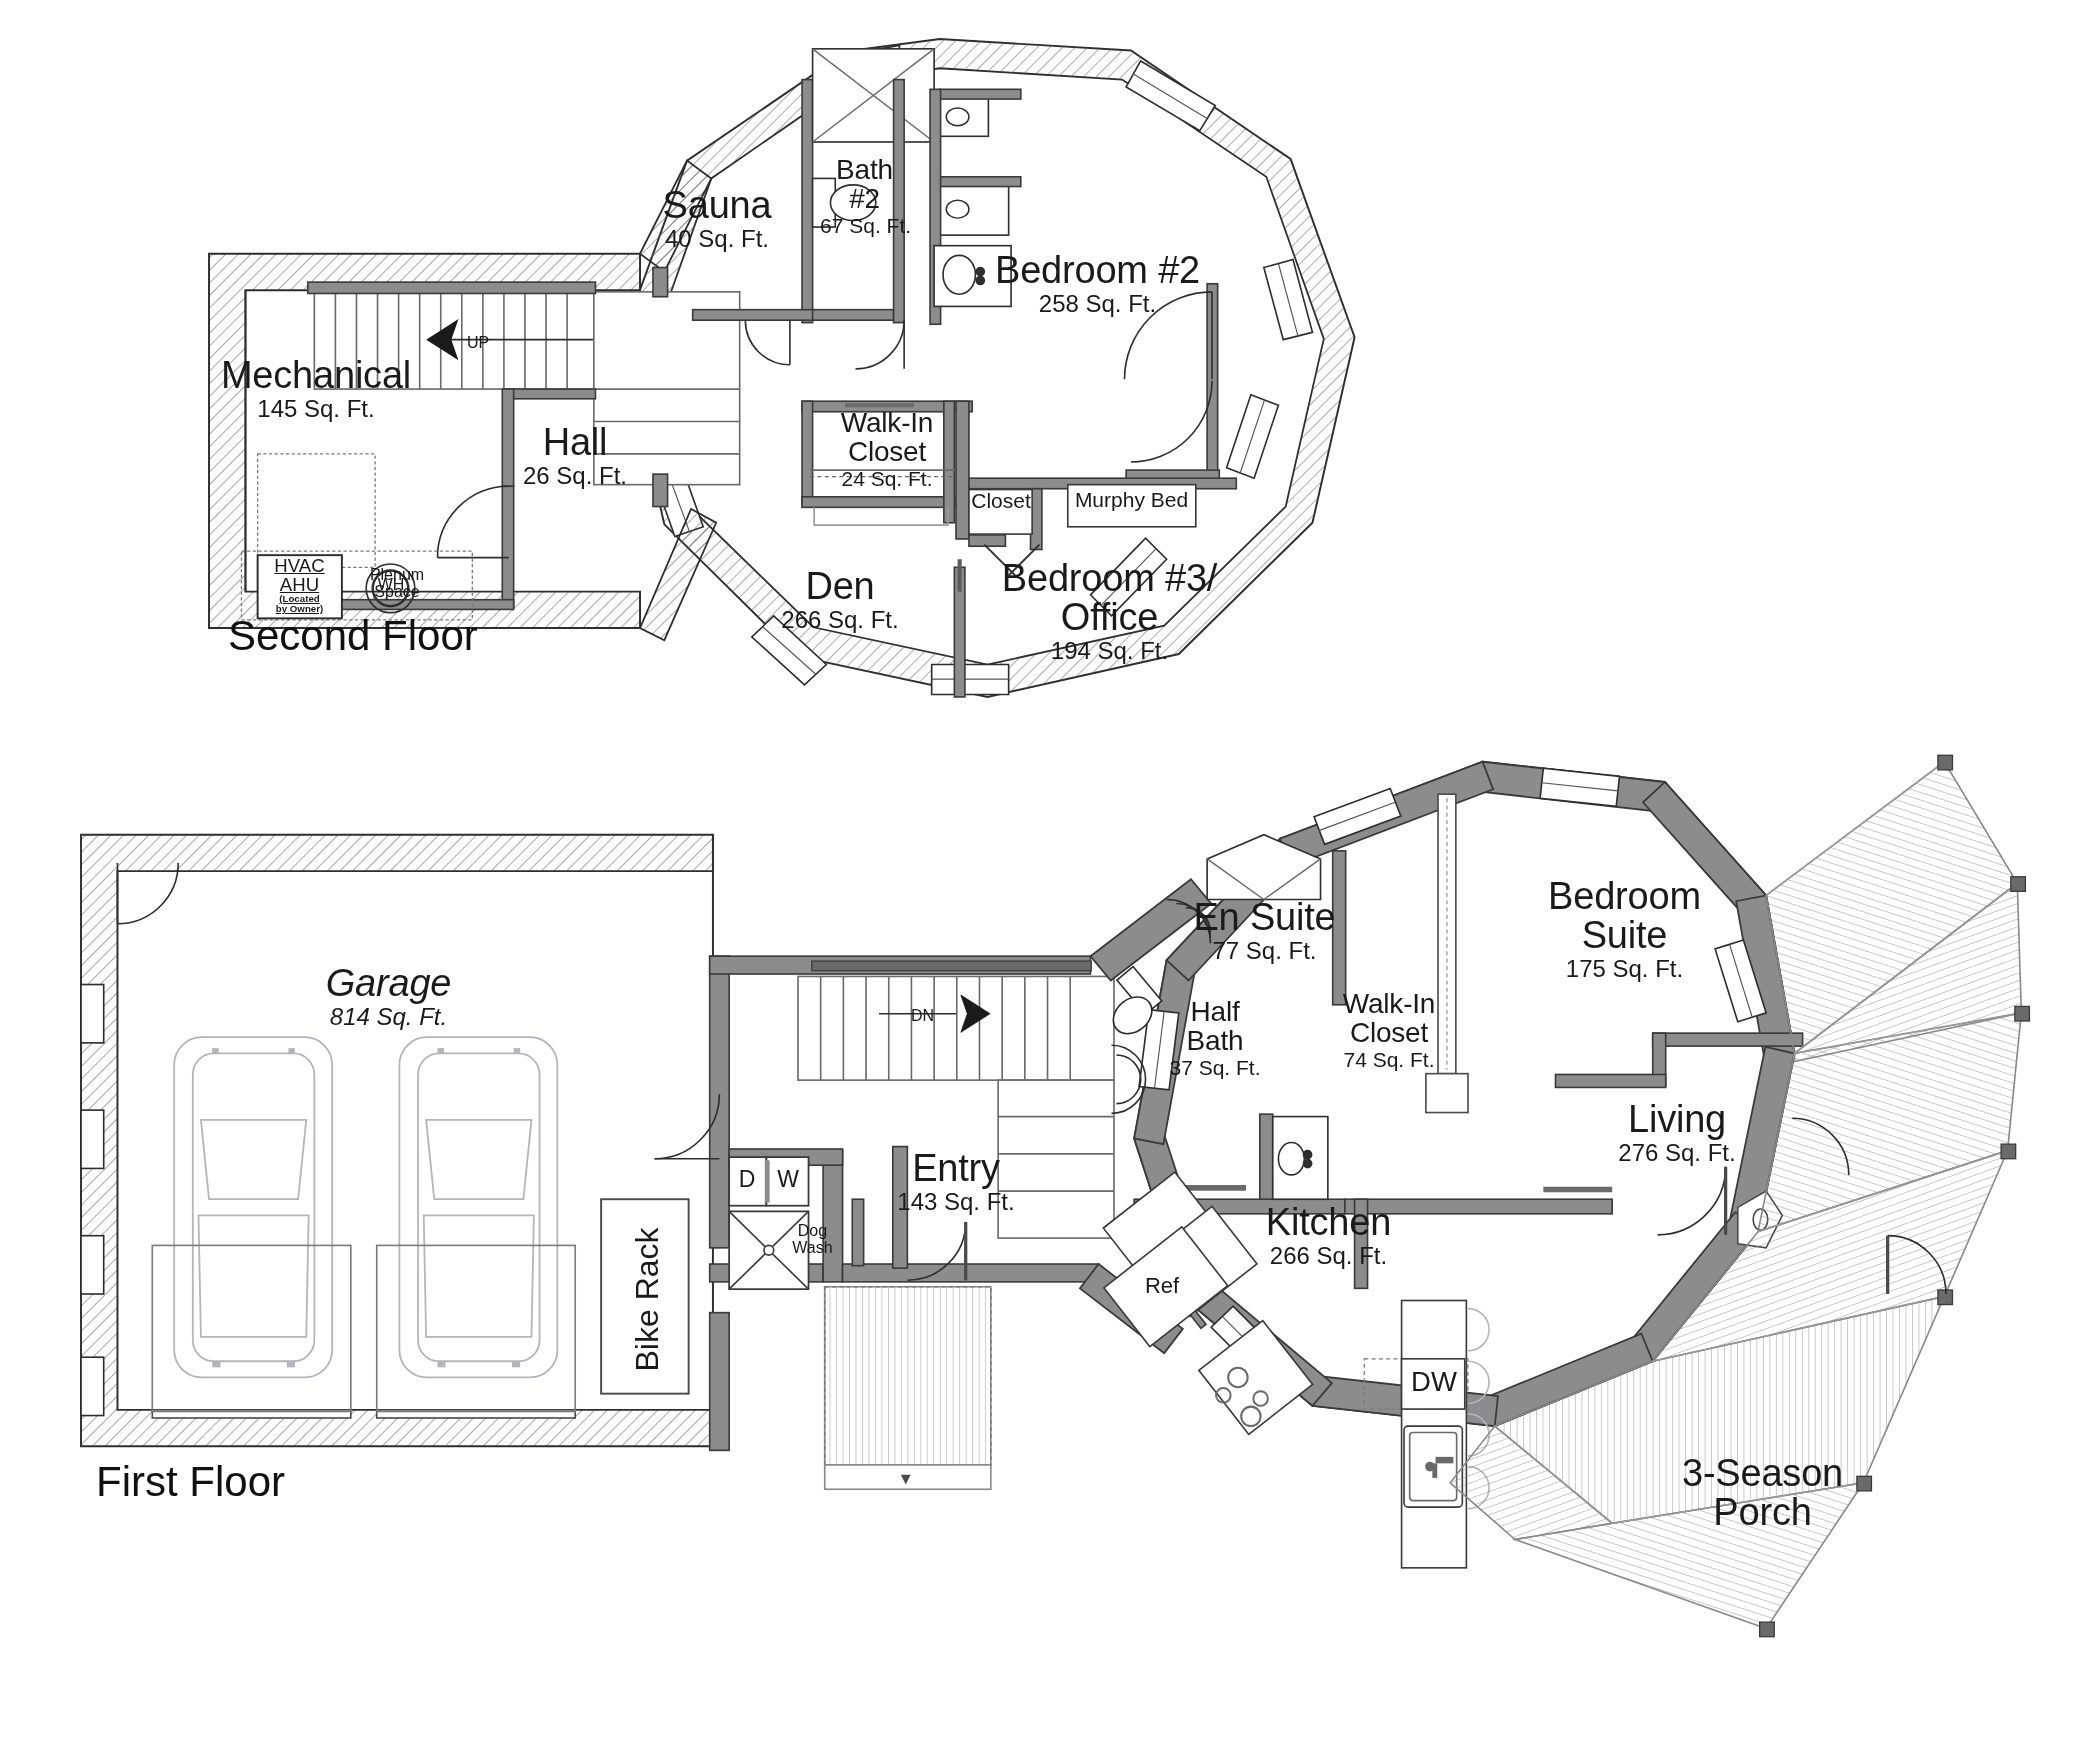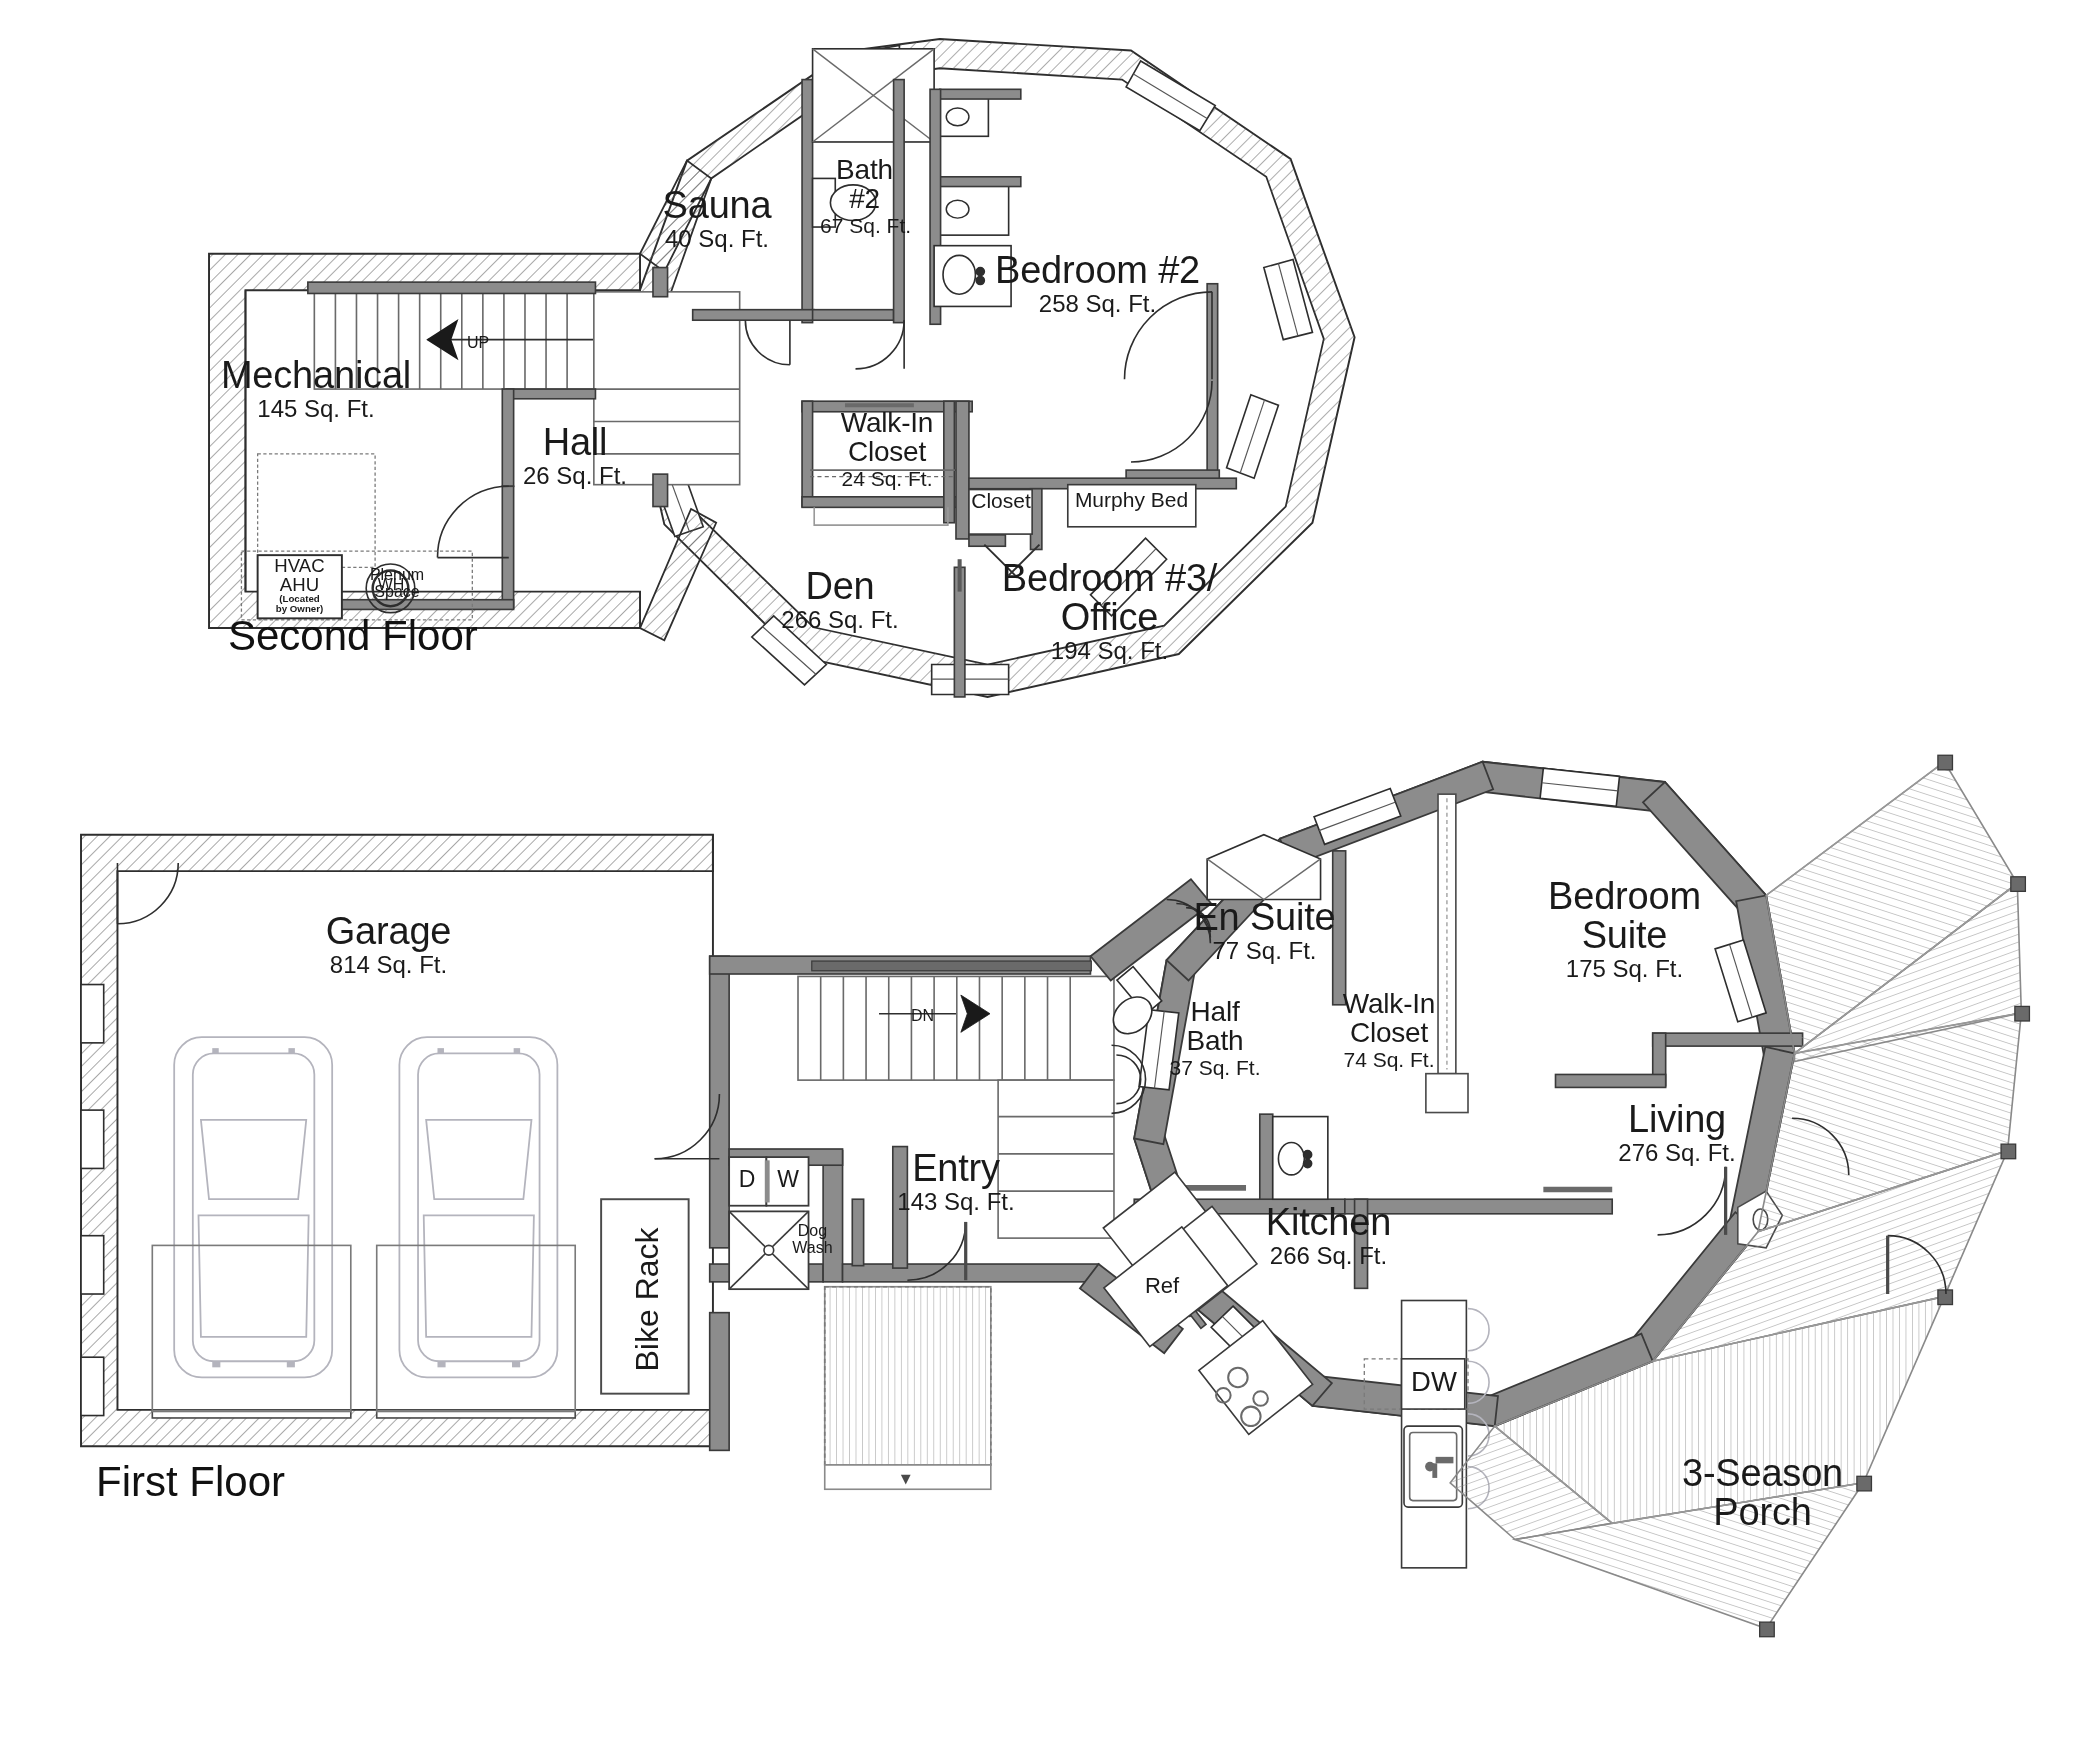--- a/index.html
+++ b/index.html
@@ -15,21 +15,21 @@
   .lbl{position:absolute;text-align:center;line-height:1.02;white-space:nowrap;color:#1a1a1a;}
   .lbl .rm{display:block;font-size:38px;font-weight:400;letter-spacing:-0.2px;}
   .lbl .sf{display:block;font-size:24px;font-weight:400;margin-top:2.4px;}
   .lbl.small .rm{font-size:28px;}
   .lbl.small .sf{font-size:21px;}
 
   .floorname{position:absolute;font-size:42px;color:#111;white-space:nowrap;}
 
   .plainlabel{position:absolute;font-size:21px;color:#1a1a1a;white-space:nowrap;line-height:1.05;text-align:center;}
   .plainlabel.xs{font-size:16px;}
-  .plainlabel.xxs{font-size:11.3px;line-height:1.0;}
+  .plainlabel.xxs{font-size:11.3px;line-height:1.0;text-decoration:underline;}
 
   .vert{position:absolute;font-size:32px;color:#1a1a1a;white-space:nowrap;
         transform:rotate(-90deg);transform-origin:center center;}
 
   .stairtag{position:absolute;font-size:16px;color:#1a1a1a;}
 
   
   #titleblock{position:absolute;left:97px;top:1576px;}
   #titleblock .t1{font-size:49px;font-weight:bold;letter-spacing:-0.4px;
                   font-family:"Liberation Sans Narrow","Liberation Sans",sans-serif;
@@ -587,21 +587,21 @@
   </div>
   <div class="plainlabel xs" style="left:347px;top:567px;width:100px;">
     <span style="display:block;">Plenum</span>
     <span style="display:block;">Space</span>
   </div>
   <div class="plainlabel xs" style="left:369px;top:577px;width:44px;color:#1a1a1a;">WH</div>
   <div class="stairtag" style="left:467px;top:334px;">UP</div>
 
   <div class="floorname" style="left:96px;top:1458px;">First Floor</div>
 
-  <div class="lbl" style="left:251px;top:912px;width:275px;">
+  <div class="lbl" style="left:251px;top:964px;width:275px;font-style:italic;">
     <span class="rm">Garage</span>
     <span class="sf">814 Sq. Ft.</span>
   </div>
 
   <div class="vert" style="left:578px;top:1284px;width:138px;text-align:center;">Bike Rack</div>
 
   <div class="plainlabel xs" style="left:777px;top:1223px;width:71px;">
     <span style="display:block;">Dog</span>
     <span style="display:block;">Wash</span>
   </div>

